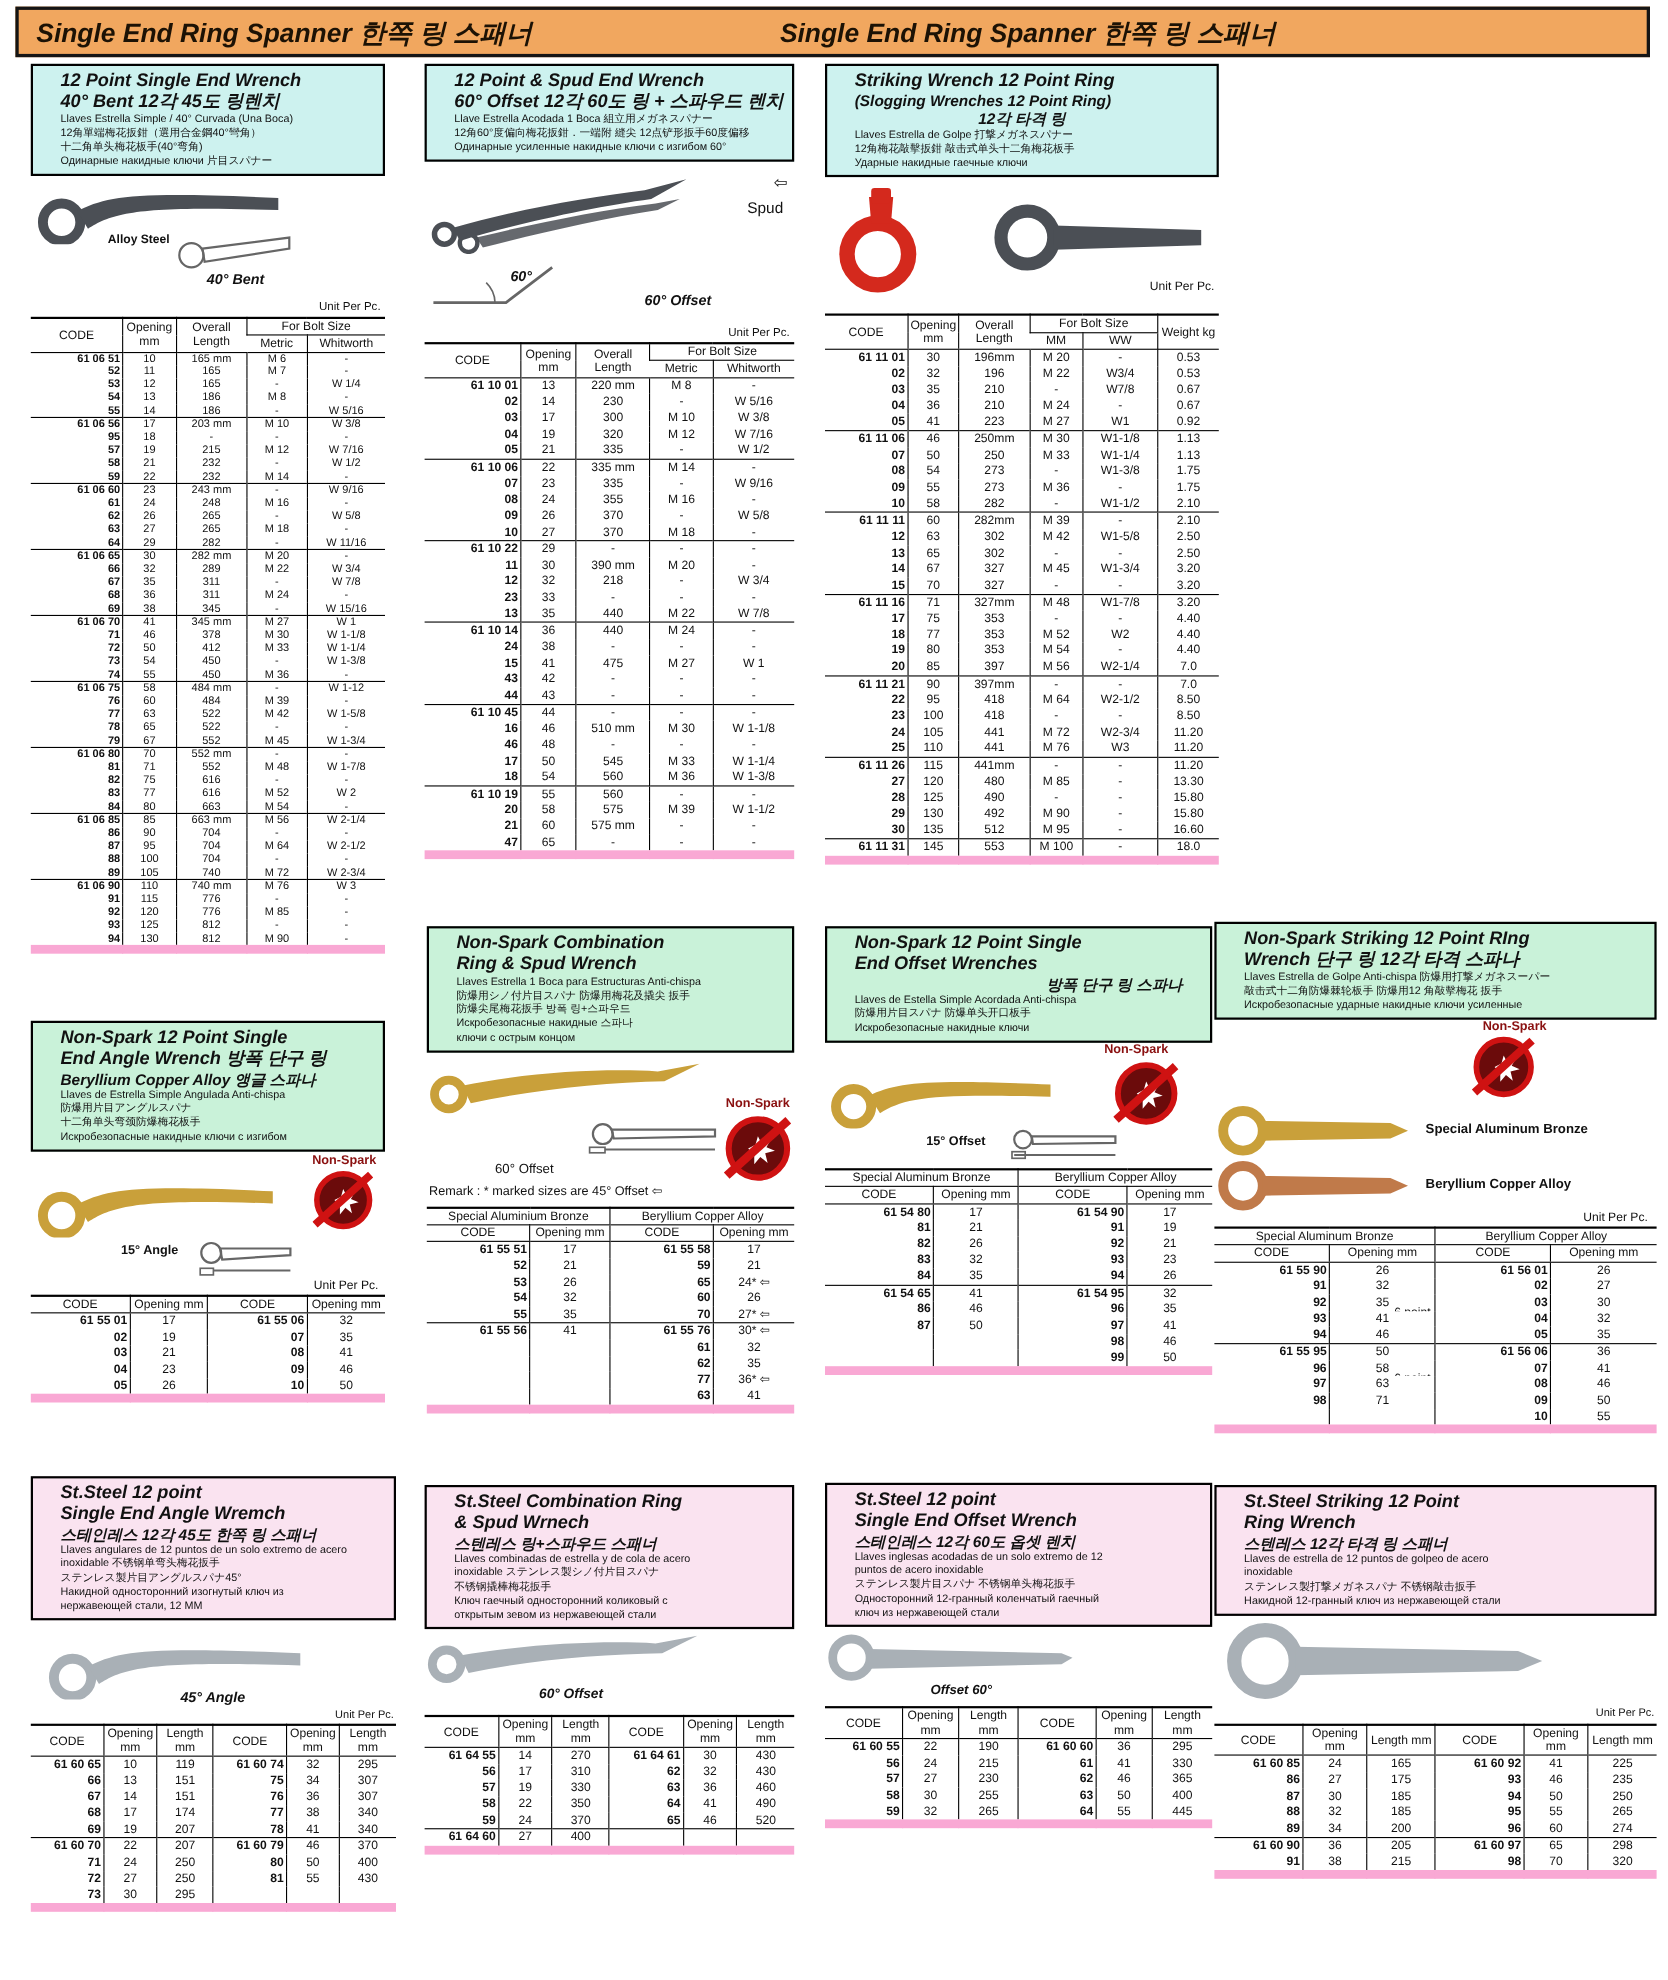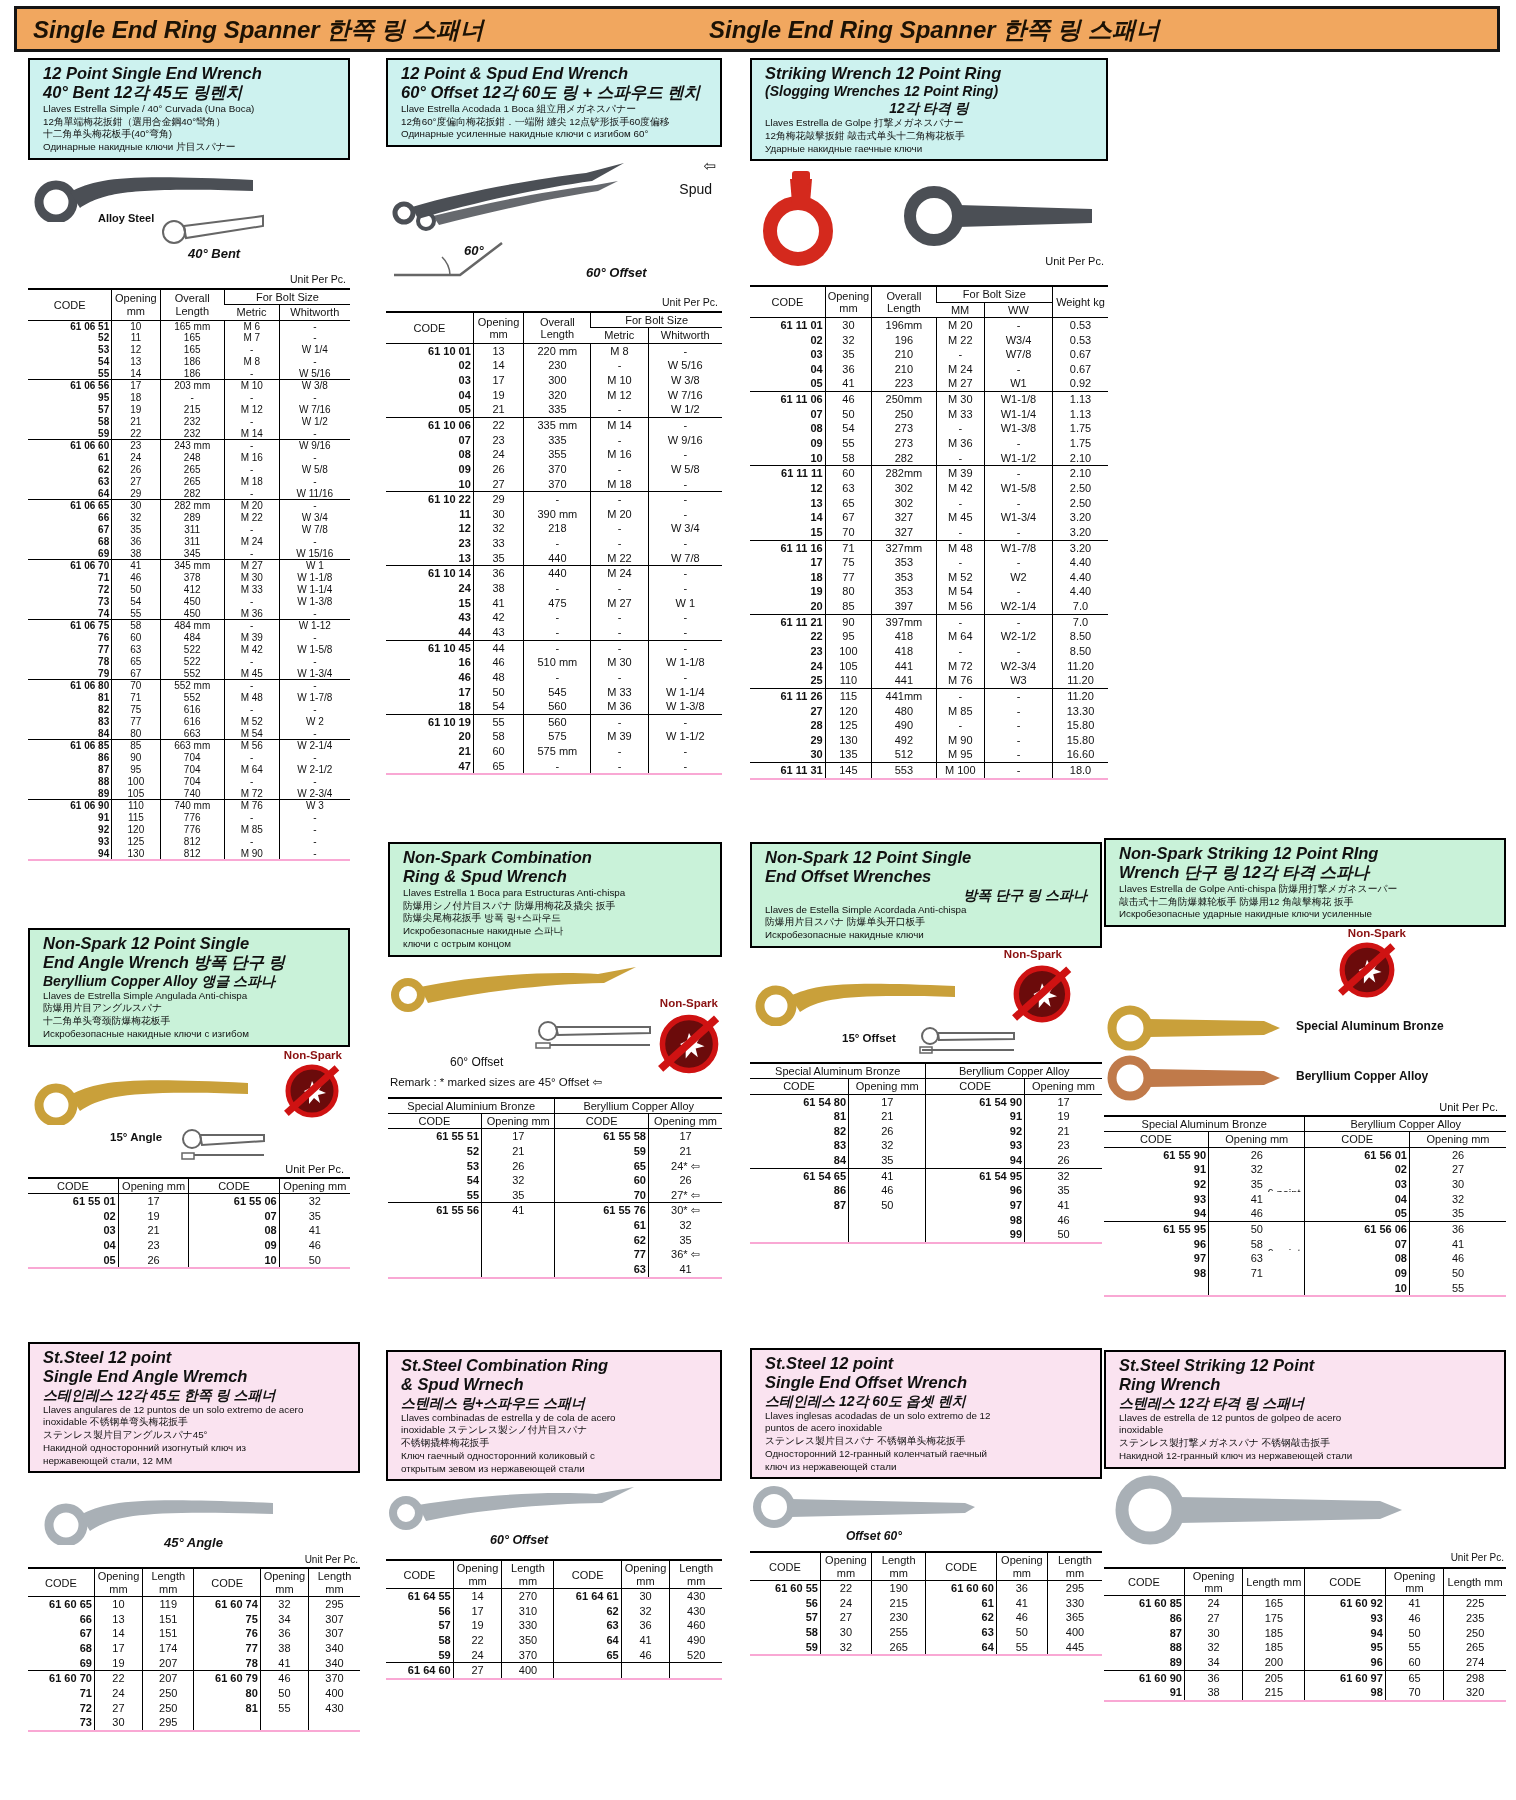--- a/index.html
+++ b/index.html
@@ -3,33 +3,33 @@
 <meta charset="utf-8">
 <style>
   html,body{margin:0;padding:0;background:#fff;}
   #page{position:relative;width:1516px;height:1800px;background:#fff;overflow:hidden;
         font-family:"Liberation Sans",sans-serif;color:#111;}
   .banner{position:absolute;left:14px;top:6px;width:1486px;height:46px;box-sizing:border-box;
           background:#f1a75f;border:3px solid #151515;}
   .banner .bt{position:absolute;top:5px;font-weight:bold;font-style:italic;font-size:24px;color:#1c1205;white-space:nowrap;}
   .banner .bt.l{left:16px}.banner .bt.r{left:692px}
   .sec{position:absolute;}
-  .hbox{border:2.5px solid #000;padding:4px 13px;box-sizing:border-box;}
+  .hbox{border:2.5px solid #000;padding:4px 25px;box-sizing:border-box;}
   .cyan{background:#cdf2ef}.mint{background:#c9f2d9}.pink{background:#fae3f0}
   .tl{font-weight:bold;font-style:italic;font-size:16.5px;line-height:1.18;white-space:nowrap;}
   .tl2{font-weight:bold;font-style:italic;font-size:14px;line-height:1.2;white-space:nowrap;}
   .desc div{font-size:9.8px;line-height:1.3;white-space:nowrap;overflow:hidden;}
   .imgarea{position:relative;}
   .lab{position:absolute;font-size:11px;font-weight:bold;white-space:nowrap;}
   .lab.i{font-style:italic;}
   .ns{color:#8a1010;font-weight:bold;font-size:11.5px;}
   .unit{font-size:10.5px;text-align:right;padding:1px 4px 1px 0;}
   .steel{color:#4b4f55}.red{color:#d4291d}.gold{color:#c9a03a}.copper{color:#c07a4a}.silver{color:#a9b0b6}.outline{color:#666}
   table.tbl{border-collapse:collapse;width:100%;table-layout:fixed;margin-top:2px;
-            border-top:2px solid #000;border-bottom:2px solid #f9a8d4;}
+            border-top:2px solid #000;border-bottom:8px solid #f9a8d4;}
   .tbl th{font-weight:normal;font-size:11px;padding:1px 1px;line-height:1.12;border-bottom:1.6px solid #000;text-align:center;}
   .tbl td{font-size:11.5px;padding:1.5px 2px;line-height:1.15;text-align:center;overflow:hidden;white-space:nowrap;}
   .tbl th+th,.tbl td+td{border-left:1.2px solid #000;}
   .tbl tr.gf td{border-top:1.6px solid #000;}
   .tbl td.code{text-align:right;padding-right:14px;font-weight:bold;}
   .tbl.dense td{font-size:10px;padding:0 2px;line-height:1.18;}
   .tbl.mid td{font-size:11px;padding:1px 2px;}
   .note{float:right;height:0;transform:translateY(9px);font-size:11px;white-space:nowrap;margin-right:2px;}
   .wsvg{display:block;}
 </style>

